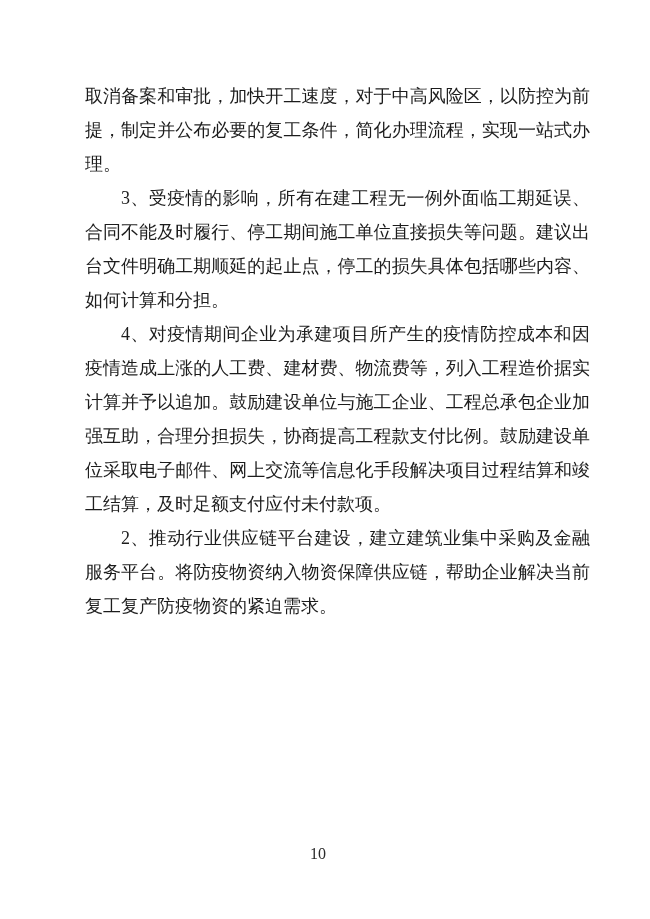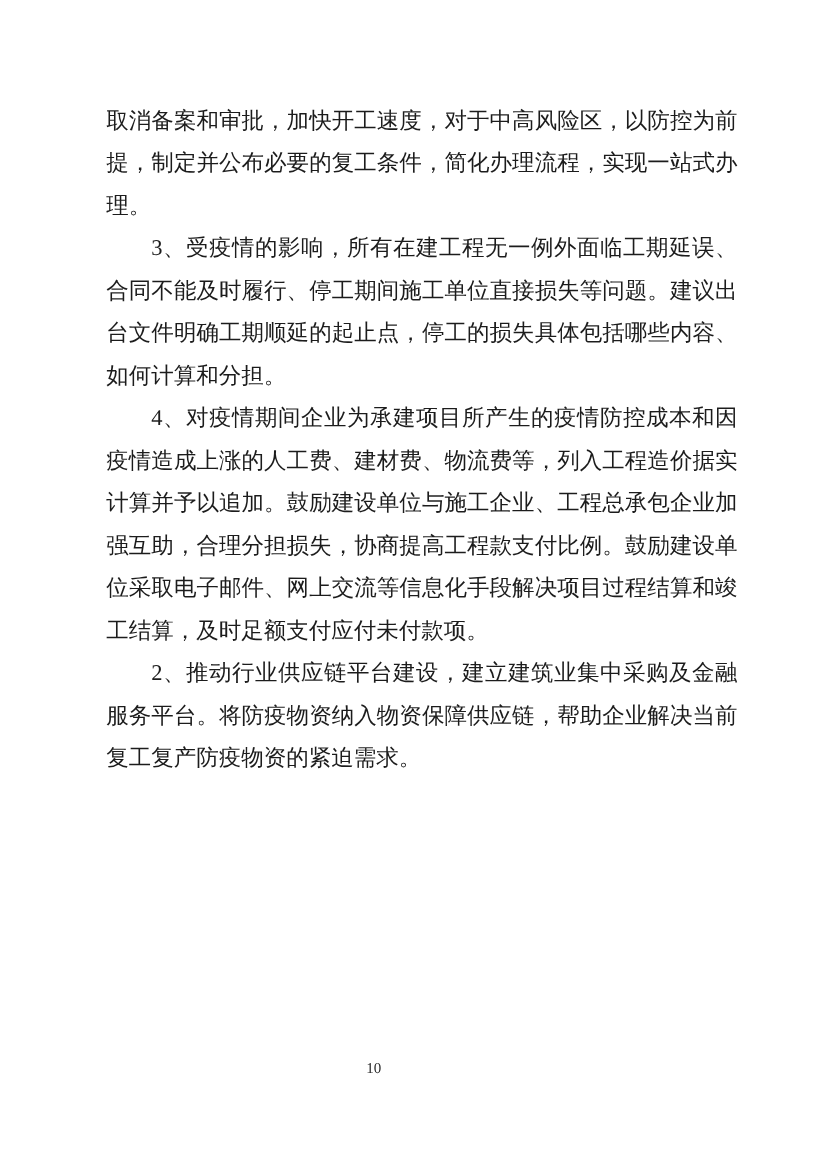--- a/index.html
+++ b/index.html
@@ -7,20 +7,21 @@
     padding: 0;
     background: #ffffff;
   }
   .page {
     position: relative;
     width: 598px;
     height: 919px;
     background: #ffffff;
     overflow: hidden;
     font-family: "Liberation Serif", "DejaVu Serif", serif;
+    padding-left: 38px;
   }
   .content {
     position: absolute;
     left: 85px;
     top: 79px;
     width: 505px;
     color: #1c1c1c;
     font-size: 18px;
     line-height: 34px;
     text-align: justify;
@@ -34,21 +35,21 @@
   }
   .para.no-indent {
     text-indent: 0;
   }
   .page-number {
     position: absolute;
     top: 847px;
     left: 0;
     width: 100%;
     text-align: center;
-    font-size: 12px;
+    font-size: 16px;
     line-height: 14px;
     color: #2a2a2a;
     font-family: "Liberation Serif", "DejaVu Serif", serif;
   }
 </style>
 </head>
 <body>
 
 <div class="page">
   <div class="content">

